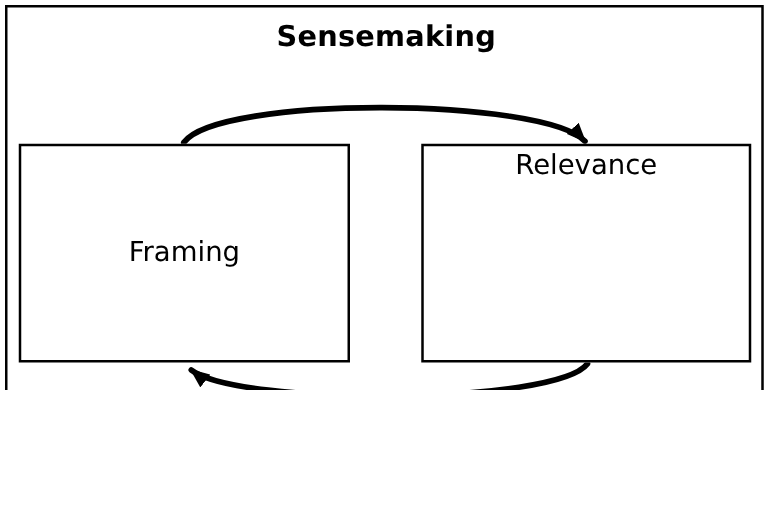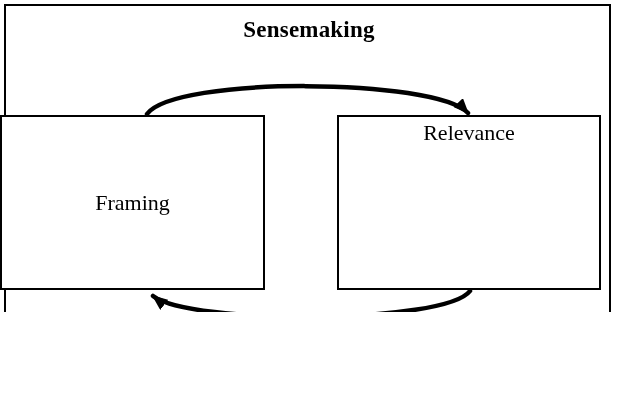--- a/index.html
+++ b/index.html
@@ -12,21 +12,20 @@
     padding: 0;
     background: var(--bg);
     font-family: "DejaVu Sans", sans-serif;
   }
   .canvas {
     position: relative;
     width: 618px;
     height: 312px;
     background: var(--bg);
     overflow: hidden;
-    font-family: Liberation Serif, serif;
   }
   .outer-border {
     position: absolute;
     left: 4px;
     top: 4px;
     width: 607px;
     height: 398px;
     box-sizing: border-box;
     border: 2px solid var(--stroke);
     background: var(--bg);
@@ -68,21 +67,21 @@
     display: flex;
     flex-direction: column;
     align-items: center;
     justify-content: center;
     text-align: center;
     color: var(--text);
     font-size: 22px;
     line-height: 32px;
   }
   .node-left {
-    left: 0;
+    left: 15px;
     top: 115px;
     width: 265px;
     height: 175px;
     justify-content: center;
   }
   .node-right {
     left: 337px;
     top: 115px;
     width: 264px;
     height: 175px;

